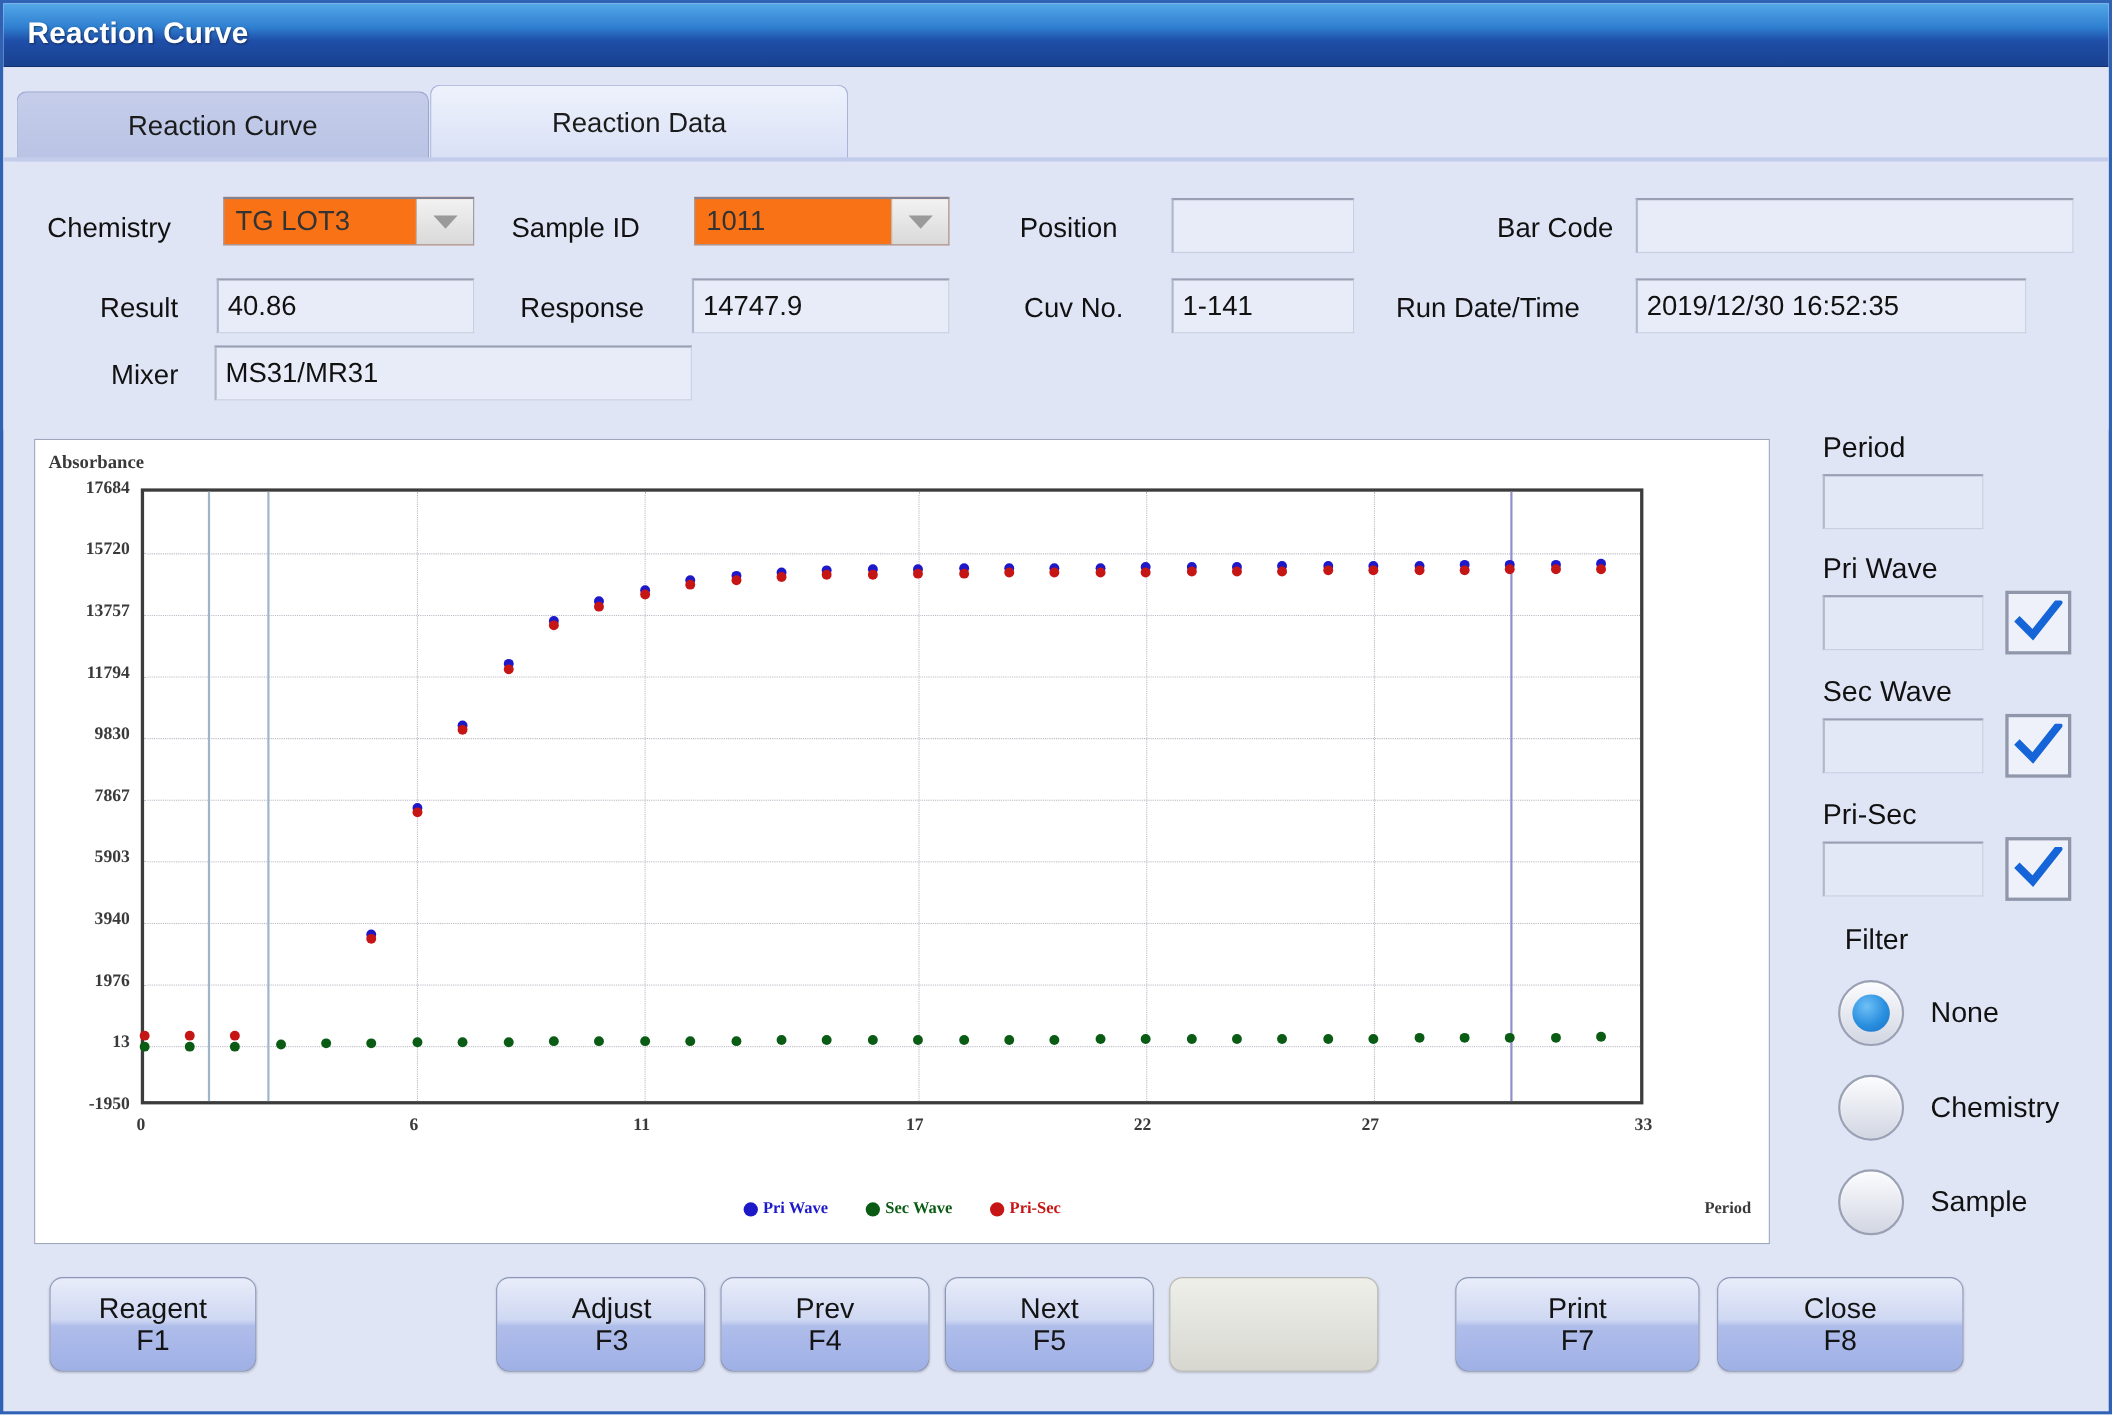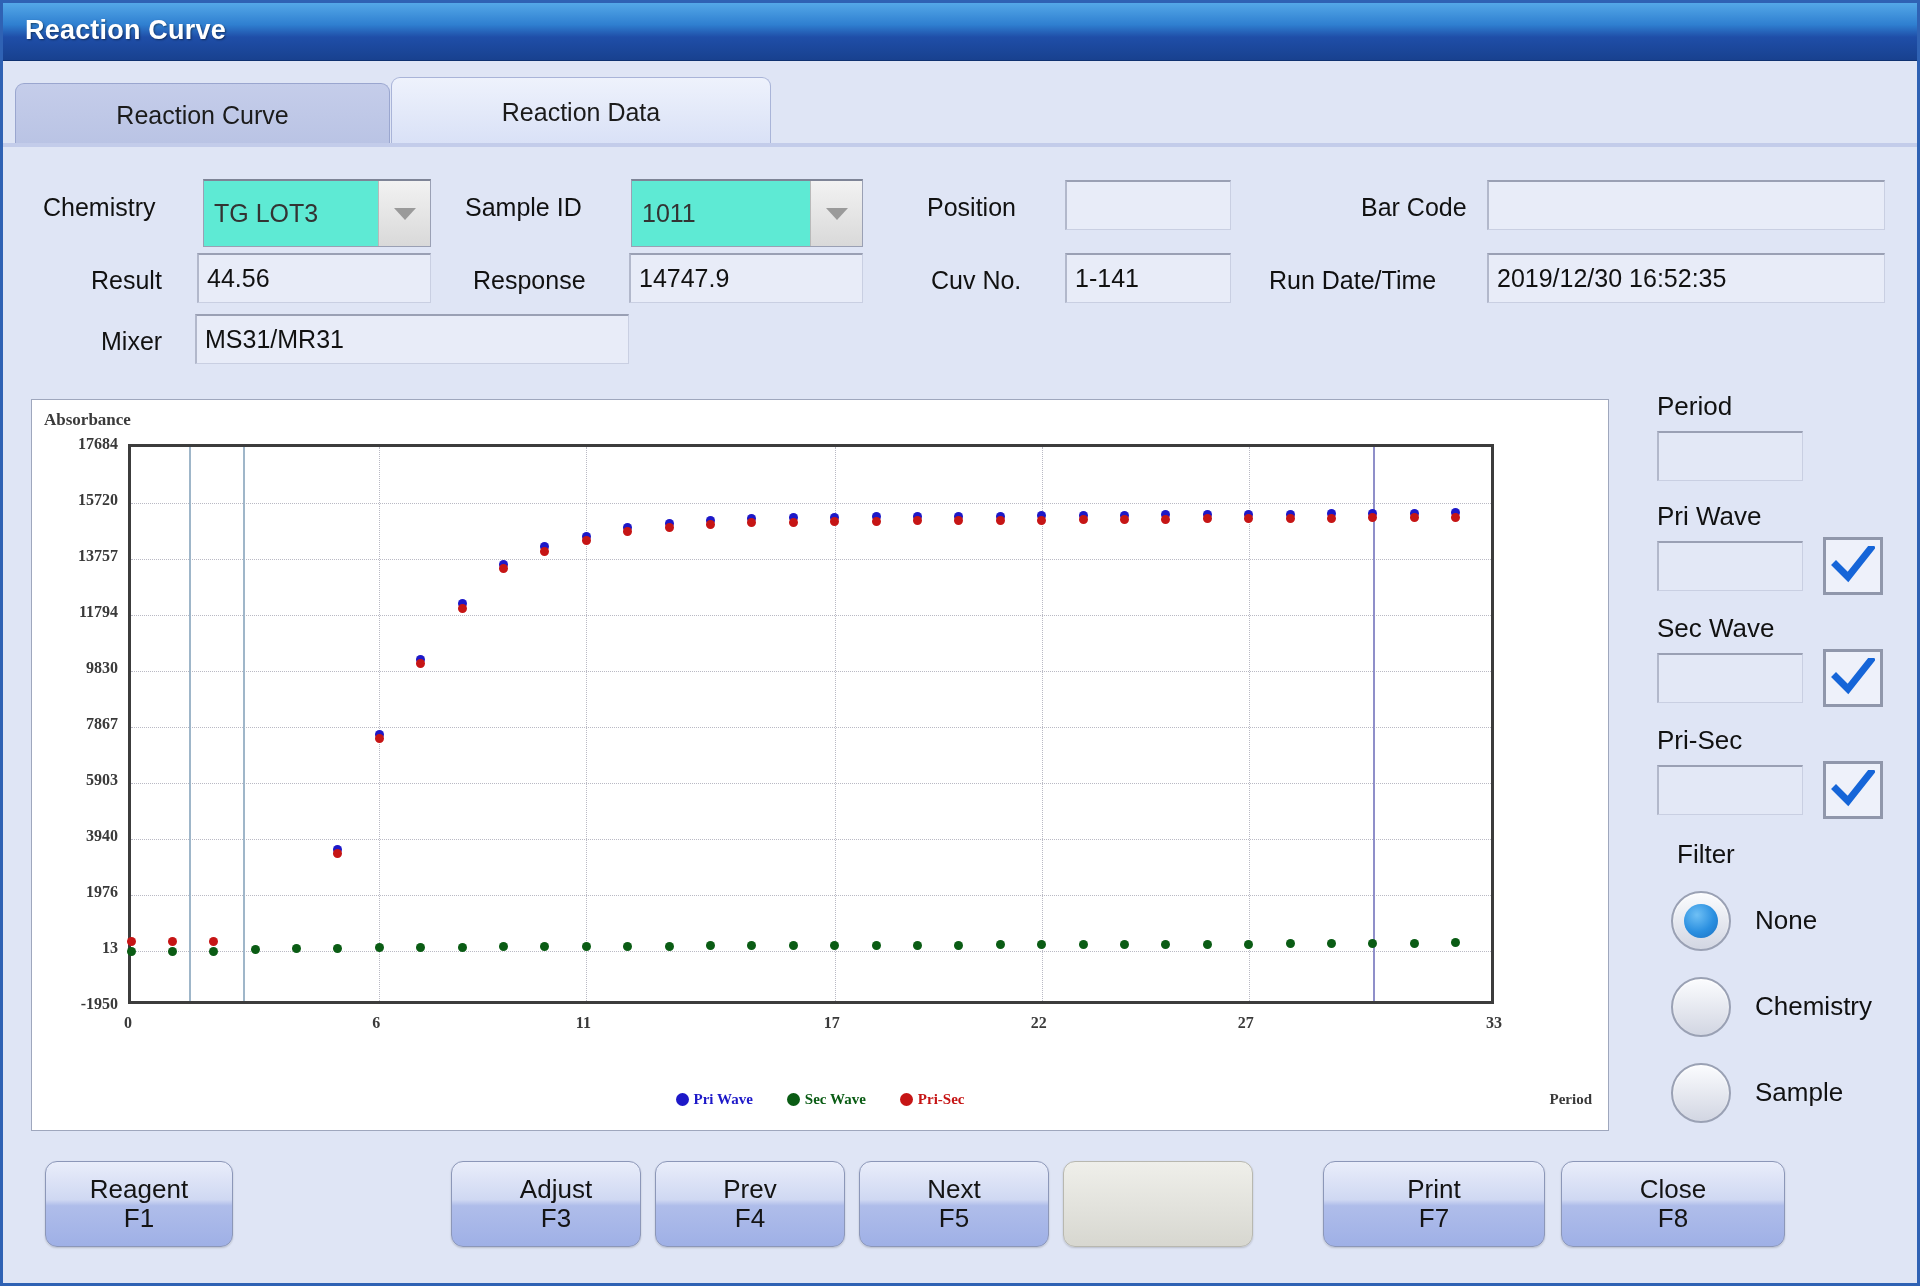--- a/index.html
+++ b/index.html
@@ -68,22 +68,22 @@
     position: absolute; height: 50px;
     background: #e8ecf8;
     border: 1px solid #c9cfe2;
     border-top: 2px solid #9aa0b4;
     border-left: 2px solid #b2b8cb;
     font-size: 25px; color: #111;
     display: flex; align-items: center; padding-left: 8px;
     overflow: hidden; white-space: nowrap;
   }
   .combo {
-    position: absolute; height: 68px;
-    background: #5eead4;
+    position: absolute; height: 44px;
+    background: #f97316;
     border: 1px solid #9aa0b4;
     border-top: 2px solid #7e8496;
     display: flex; align-items: center;
   }
   .combo .val {
     flex: 1; padding-left: 10px; font-size: 25px; color: #333;
     white-space: nowrap; overflow: hidden;
   }
   .combo .arrow {
     width: 52px; height: 100%;
@@ -255,30 +255,30 @@
         </div>
     </div>
 
     <div class="lbl" style="left:924px; top:46px;">Position</div>
     <div class="fld" style="left:1062px; top:33px; width:166px;"></div>
 
     <div class="lbl" style="left:1358px; top:46px;">Bar Code</div>
     <div class="fld" style="left:1484px; top:33px; width:398px;"></div>
 
     <div class="lbl" style="left:88px; top:119px;">Result</div>
-    <div class="fld" style="left:194px; top:106px; width:234px;">44.56</div>
+    <div class="fld" style="left:194px; top:106px; width:234px;">40.86</div>
 
     <div class="lbl" style="left:470px; top:119px;">Response</div>
     <div class="fld" style="left:626px; top:106px; width:234px;">14747.9</div>
 
     <div class="lbl" style="left:928px; top:119px;">Cuv No.</div>
     <div class="fld" style="left:1062px; top:106px; width:166px;">1-141</div>
 
     <div class="lbl" style="left:1266px; top:119px;">Run Date/Time</div>
-    <div class="fld" style="left:1484px; top:106px; width:398px;">2019/12/30 16:52:35</div>
+    <div class="fld" style="left:1484px; top:106px; width:355px;">2019/12/30 16:52:35</div>
 
     <div class="lbl" style="left:98px; top:180px;">Mixer</div>
     <div class="fld" style="left:192px; top:167px; width:434px;">MS31/MR31</div>
   </div>
 
   <div class="chartpanel">
     <div class="ylabel">Absorbance</div>
     <div class="plot" id="plot">
         <div class="gridline" style="top: 56.0171px;"></div>
         <div class="gridline" style="top: 112.006px;"></div>

